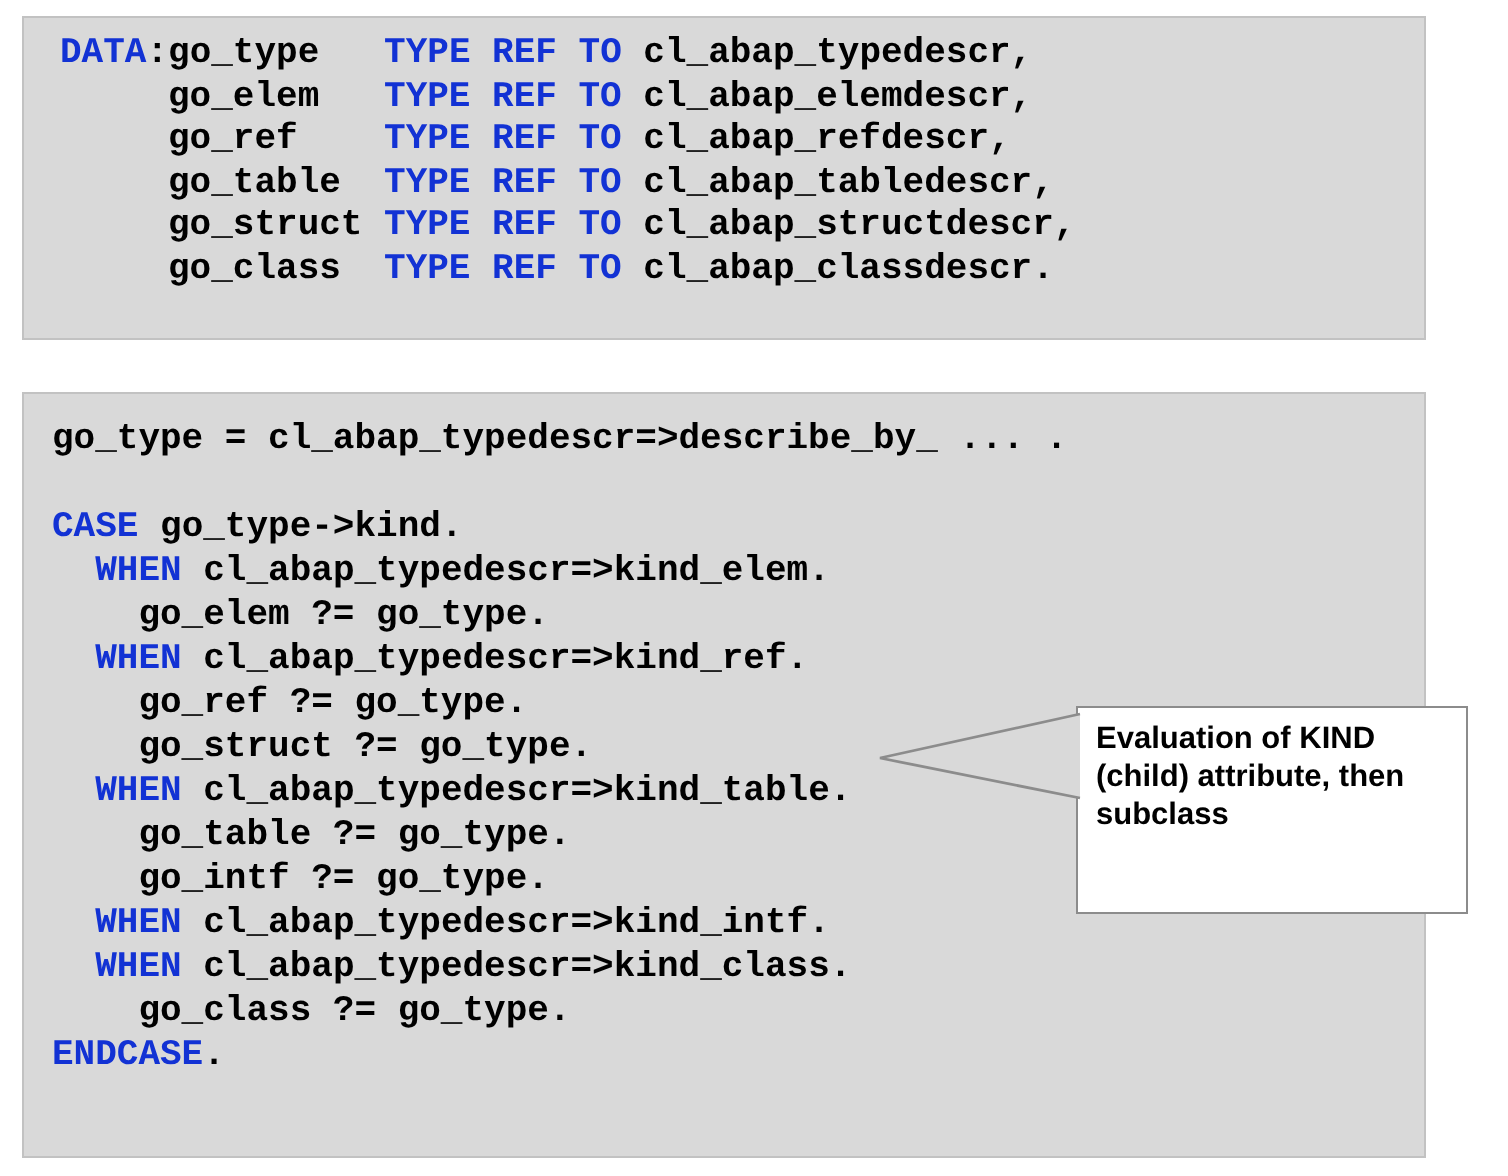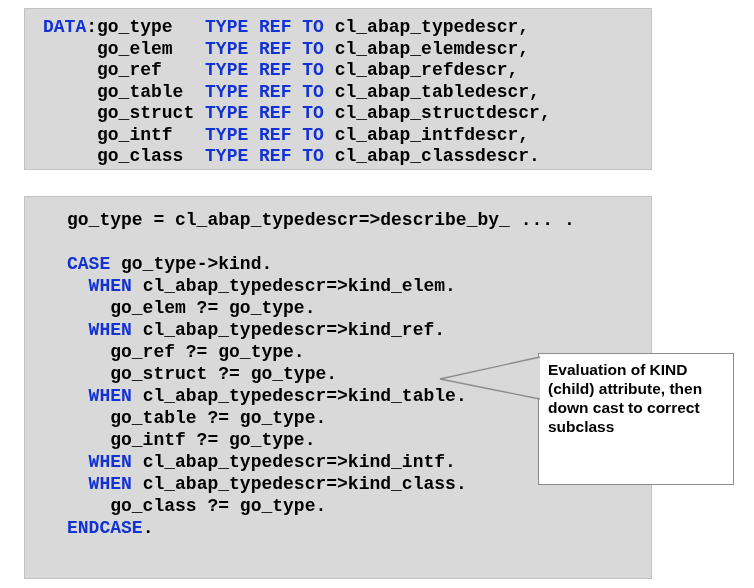--- a/index.html
+++ b/index.html
@@ -2,35 +2,35 @@
 <html style="--box-bg: #d9d9d9; --box-border: #c2c2c2; --kw-color: #1232d4; --code-color: #000000; --callout-bg: #ffffff; --callout-border: #8c8c8c; --callout-text: #000000;"><head>
 <meta charset="utf-8">
 <style>
   html,body{margin:0;padding:0;}
   body{
     width:754px;height:588px;position:relative;
     background:#ffffff;overflow:hidden;
     font-family:"Liberation Sans", sans-serif;
   }
   .code-box{
-    position:absolute;left:24px;width:628px;box-sizing:border-box;
+    position:absolute;left:11px;width:702px;box-sizing:border-box;
     background:var(--box-bg,#d9d9d9);
     border:1px solid var(--box-border,#c2c2c2);
   }
   #top-code-box{top:8px;height:162px;padding:8px 0 0 18px;}
   #bottom-code-box{top:196px;height:383px;padding:12px 0 0 14px;}
   .code-line{
     font-family:"Liberation Mono","DejaVu Sans Mono",monospace;
     font-weight:bold;font-size:18px;line-height:21.5px;
     white-space:pre;color:var(--code-color,#000000);
   }
-  #bottom-code-box .code-line{line-height:22px;margin-left:28px;}
+  #bottom-code-box .code-line{line-height:22px;}
   .kw{color:var(--kw-color,#1232d4);}
   .callout{
-    position:absolute;left:538px;top:353px;width:196px;height:132px;
+    position:absolute;left:538px;top:353px;width:196px;height:104px;
     box-sizing:border-box;background:var(--callout-bg,#ffffff);
     border:1.5px solid var(--callout-border,#8c8c8c);
     padding:6px 8px 0 9px;z-index:2;
   }
   .callout-line{
     font-weight:bold;font-size:15.5px;line-height:19px;
     color:var(--callout-text,#000000);letter-spacing:0px;
   }
   #callout-tail-svg{
     position:absolute;left:0;top:0;width:754px;height:588px;
@@ -39,21 +39,20 @@
 </style>
 </head>
 <body>
 
 <div id="top-code-box" class="code-box">
     <div class="code-line"><span class="kw">DATA</span><span>:go_type   </span><span class="kw">TYPE REF TO</span><span> cl_abap_typedescr,</span></div>
     <div class="code-line"><span>     go_elem   </span><span class="kw">TYPE REF TO</span><span> cl_abap_elemdescr,</span></div>
     <div class="code-line"><span>     go_ref    </span><span class="kw">TYPE REF TO</span><span> cl_abap_refdescr,</span></div>
     <div class="code-line"><span>     go_table  </span><span class="kw">TYPE REF TO</span><span> cl_abap_tabledescr,</span></div>
     <div class="code-line"><span>     go_struct </span><span class="kw">TYPE REF TO</span><span> cl_abap_structdescr,</span></div>
-    <div class="code-line"><span>     go_intf   </span><span class="kw">TYPE REF TO</span><span> cl_abap_intfdescr,</span></div>
     <div class="code-line"><span>     go_class  </span><span class="kw">TYPE REF TO</span><span> cl_abap_classdescr.</span></div>
   </div>
 
 <div id="bottom-code-box" class="code-box">
     <div class="code-line"><span>go_type = cl_abap_typedescr=&gt;describe_by_ ... .</span></div>
     <div class="code-line">&nbsp;</div>
     <div class="code-line"><span class="kw">CASE</span><span> go_type-&gt;kind.</span></div>
     <div class="code-line"><span>  </span><span class="kw">WHEN</span><span> cl_abap_typedescr=&gt;kind_elem.</span></div>
     <div class="code-line"><span>    go_elem ?= go_type.</span></div>
     <div class="code-line"><span>  </span><span class="kw">WHEN</span><span> cl_abap_typedescr=&gt;kind_ref.</span></div>
@@ -64,19 +63,18 @@
     <div class="code-line"><span>    go_intf ?= go_type.</span></div>
     <div class="code-line"><span>  </span><span class="kw">WHEN</span><span> cl_abap_typedescr=&gt;kind_intf.</span></div>
     <div class="code-line"><span>  </span><span class="kw">WHEN</span><span> cl_abap_typedescr=&gt;kind_class.</span></div>
     <div class="code-line"><span>    go_class ?= go_type.</span></div>
     <div class="code-line"><span class="kw">ENDCASE</span><span>.</span></div>
   </div>
 
 <div class="callout">
   <div class="callout-line">Evaluation of KIND</div>
   <div class="callout-line">(child) attribute, then</div>
-  <div class="callout-line">down cast to correct</div>
   <div class="callout-line">subclass</div>
 </div>
 
 <svg id="callout-tail-svg" viewBox="0 0 754 588" xmlns="http://www.w3.org/2000/svg">
   <path d="M 540 357 L 440 379 L 540 399" fill="#d9d9d9" stroke="#8c8c8c" stroke-width="1.4"></path>
 </svg>
 
 </body></html>

